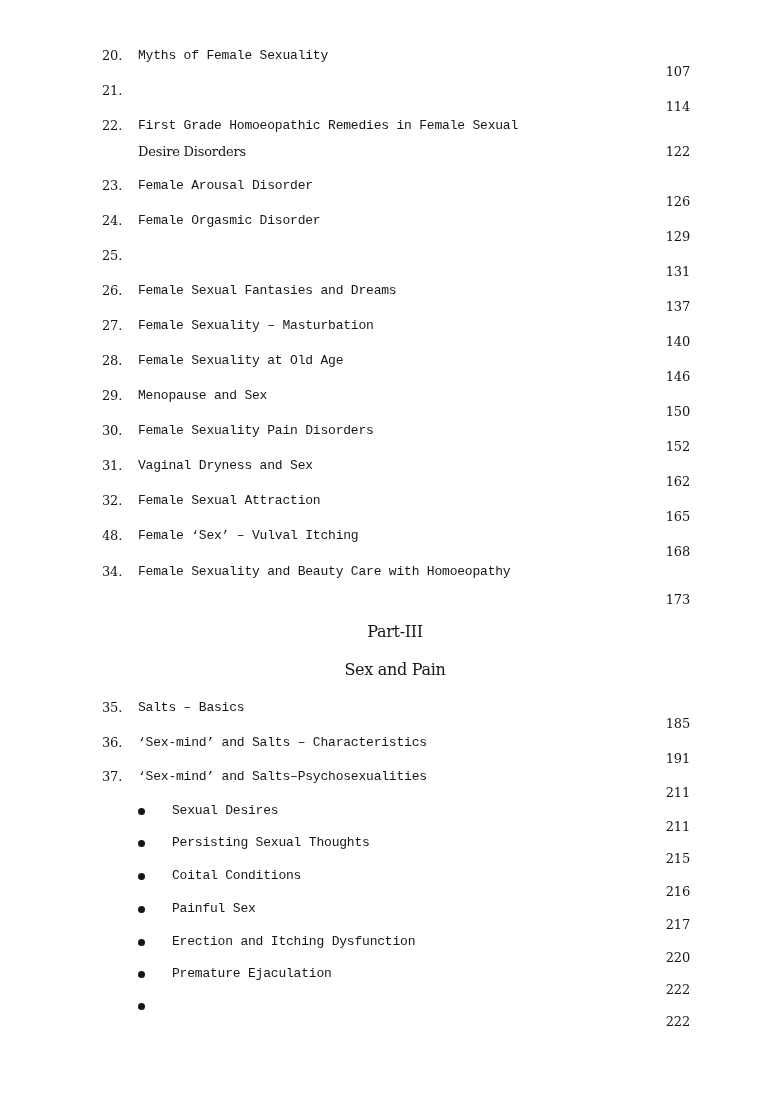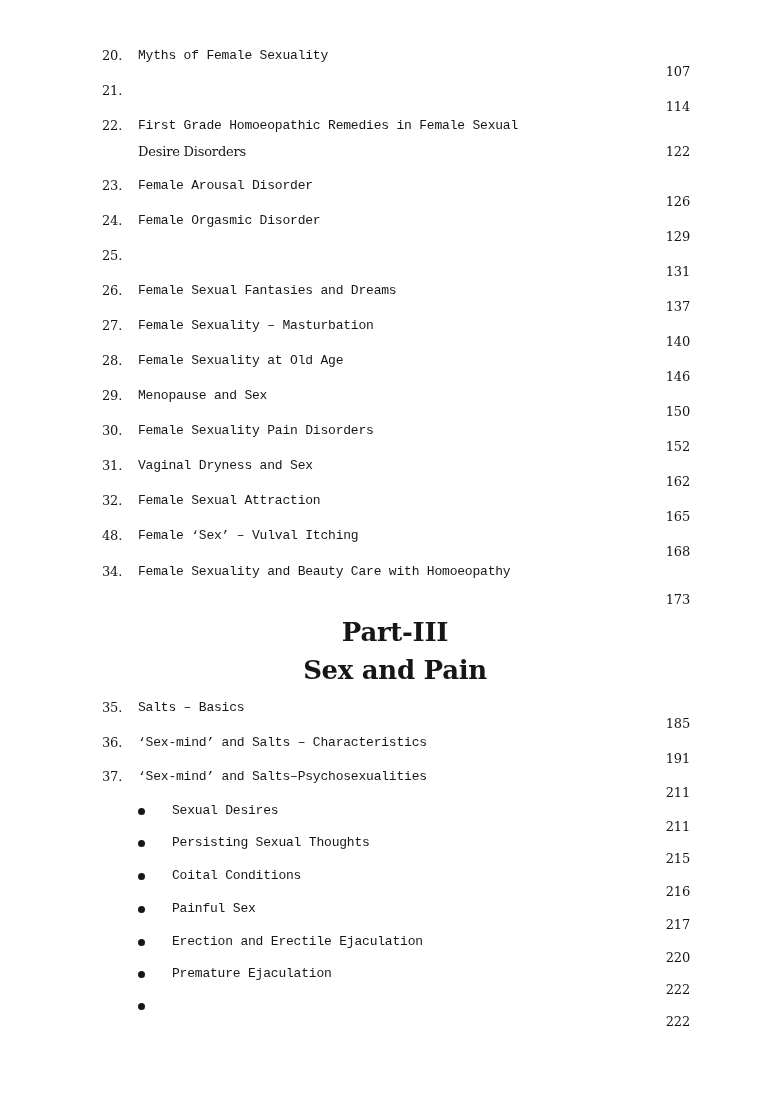--- a/index.html
+++ b/index.html
@@ -29,22 +29,22 @@
   .sub .bullet {
     position: absolute; left: 38px; top: 12px;
     width: 7px; height: 7px; border-radius: 50%;
     background: #161616;
   }
   .sub .title { left: 72px; }
   .heading {
     position: absolute; left: 100px; width: 590px;
     text-align: center;
     font-family: "DejaVu Serif", "Liberation Serif", serif;
-    font-weight: bold;
-    font-size: 26px;
+    font-weight: normal;
+    font-size: 16px;
     letter-spacing: -0.3px;
   }
 </style>
 </head>
 <body>
 
 <div class="page">
 
   <div class="row" style="top:41px">
     <span class="num">20.</span>
@@ -155,21 +155,21 @@
     <span class="title">Coital Conditions</span>
     <span class="page-no">216</span>
   </div>
   <div class="row sub" style="top:894px">
     <span class="bullet"></span>
     <span class="title">Painful Sex</span>
     <span class="page-no">217</span>
   </div>
   <div class="row sub" style="top:927px">
     <span class="bullet"></span>
-    <span class="title">Erection and Erectile Ejaculation</span>
+    <span class="title">Erection and Itching Dysfunction</span>
     <span class="page-no">220</span>
   </div>
   <div class="row sub" style="top:959px">
     <span class="bullet"></span>
     <span class="title">Premature Ejaculation</span>
     <span class="page-no">222</span>
   </div>
   <div class="row sub" style="top:991px">
     <span class="bullet"></span>
     <span class="page-no">222</span>

